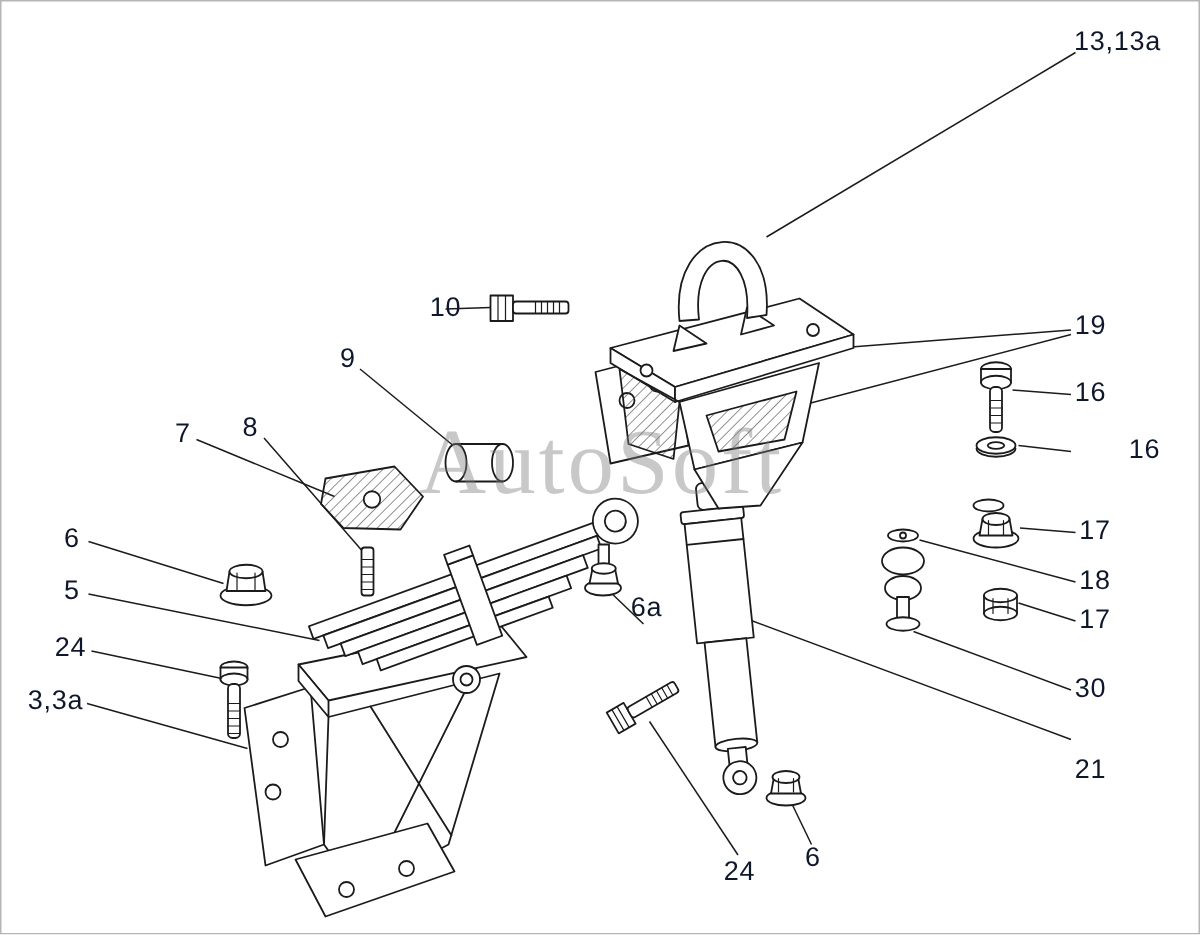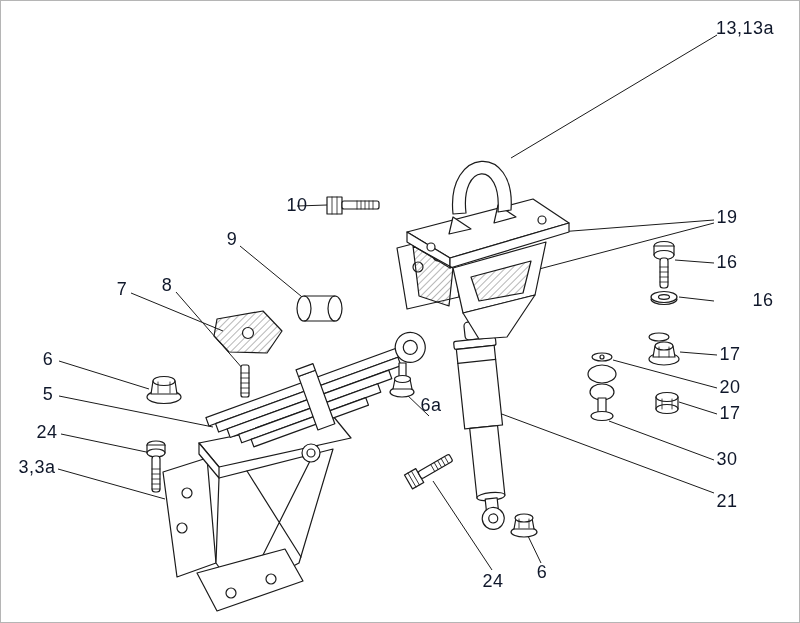--- a/index.html
+++ b/index.html
@@ -215,37 +215,38 @@
 
       <g>
         <ellipse cx="523" cy="531" rx="13" ry="5"></ellipse>
         <polygon points="515,517 531,517 533,528 513,528"></polygon>
         <ellipse cx="523" cy="517" rx="9" ry="4"></ellipse>
         <path d="M518,518 v9 M528,518 v9" stroke-width="0.8" fill="none"></path>
       </g>
     </g>
   </svg>
 
+  <div class="watermark">AutoSoft</div>
 
   <div>
     <div class="callout" style="left:744px; top:27px;">13,13a</div>
     <div class="callout" style="left:296px; top:204px;">10</div>
     <div class="callout" style="left:231px; top:238px;">9</div>
     <div class="callout" style="left:121px; top:288px;">7</div>
     <div class="callout" style="left:166px; top:284px;">8</div>
     <div class="callout" style="left:47px;  top:358px;">6</div>
     <div class="callout" style="left:47px;  top:393px;">5</div>
     <div class="callout" style="left:46px;  top:431px;">24</div>
     <div class="callout" style="left:36px;  top:466px;">3,3a</div>
     <div class="callout" style="left:726px; top:216px;">19</div>
     <div class="callout" style="left:726px; top:261px;">16</div>
     <div class="callout" style="left:726px; top:299px;margin-left:36px;">16</div>
     <div class="callout" style="left:729px; top:353px;">17</div>
-    <div class="callout" style="left:729px; top:386px;">20</div>
+    <div class="callout" style="left:729px; top:386px;">18</div>
     <div class="callout" style="left:729px; top:412px;">17</div>
     <div class="callout" style="left:726px; top:458px;">30</div>
-    <div class="callout" style="left:726px; top:500px;">21</div>
+    <div class="callout" style="left:726px; top:512px;">21</div>
     <div class="callout" style="left:430px; top:404px;">6a</div>
     <div class="callout" style="left:492px; top:580px;">24</div>
     <div class="callout" style="left:541px; top:571px;">6</div>
   </div>
 
 </div>
 
 </body></html>

